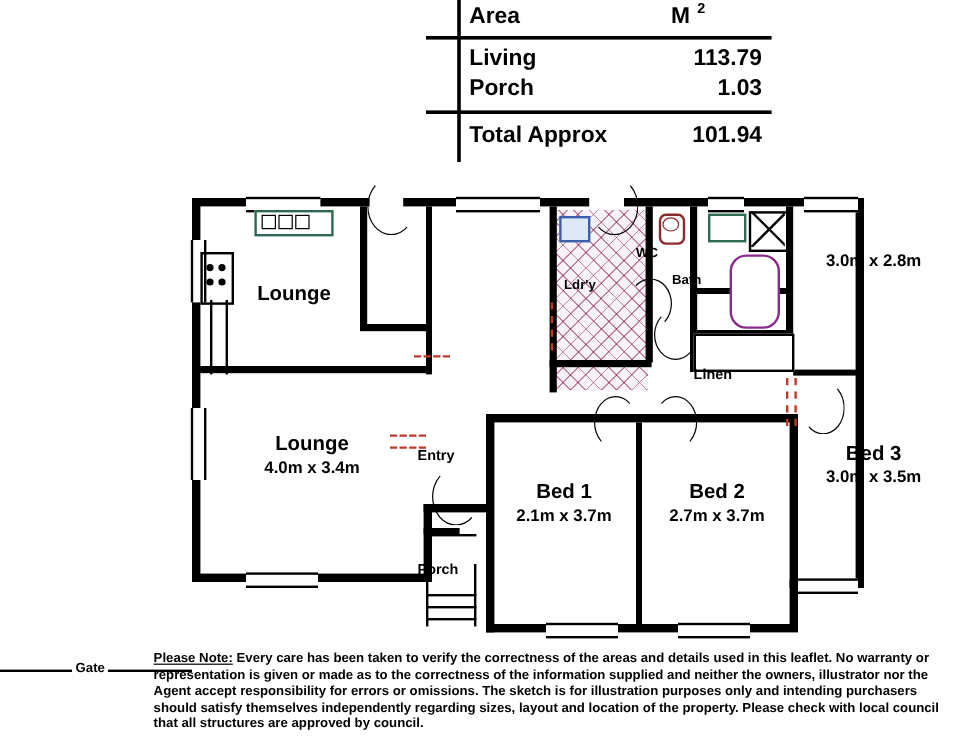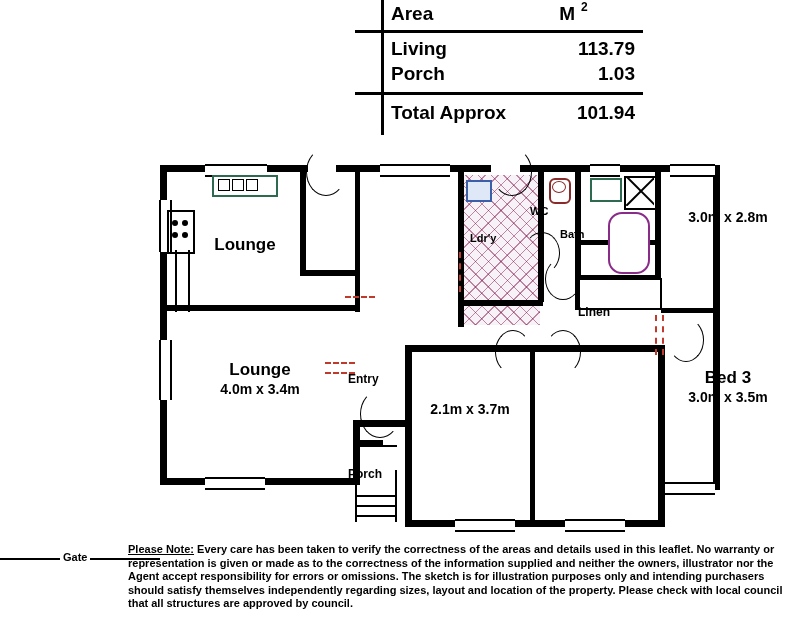--- a/index.html
+++ b/index.html
@@ -186,23 +186,28 @@
     <div class="room-name">Lounge</div>
   </div>
 
 
   <div class="room-label" style="left:180px;top:220px;width:160px;">
     <div class="room-name">Lounge</div>
     <div class="room-dims">4.0m x 3.4m</div>
   </div>
 
   <div class="room-label" style="left:415px;top:260px;width:110px;">
+    <div class="room-name">Bed 1</div>
     <div class="room-dims">2.1m x 3.7m</div>
   </div>
 
+  <div class="room-label" style="left:540px;top:260px;width:115px;">
+    <div class="room-name">Bed 2</div>
+    <div class="room-dims">2.7m x 3.7m</div>
+  </div>
 
   <div class="room-label" style="left:668px;top:228px;width:120px;">
     <div class="room-name">Bed 3</div>
     <div class="room-dims">3.0m x 3.5m</div>
   </div>
 
   <div class="room-label" style="left:668px;top:68px;width:120px;">
     <div class="room-dims">3.0m x 2.8m</div>
   </div>
 

